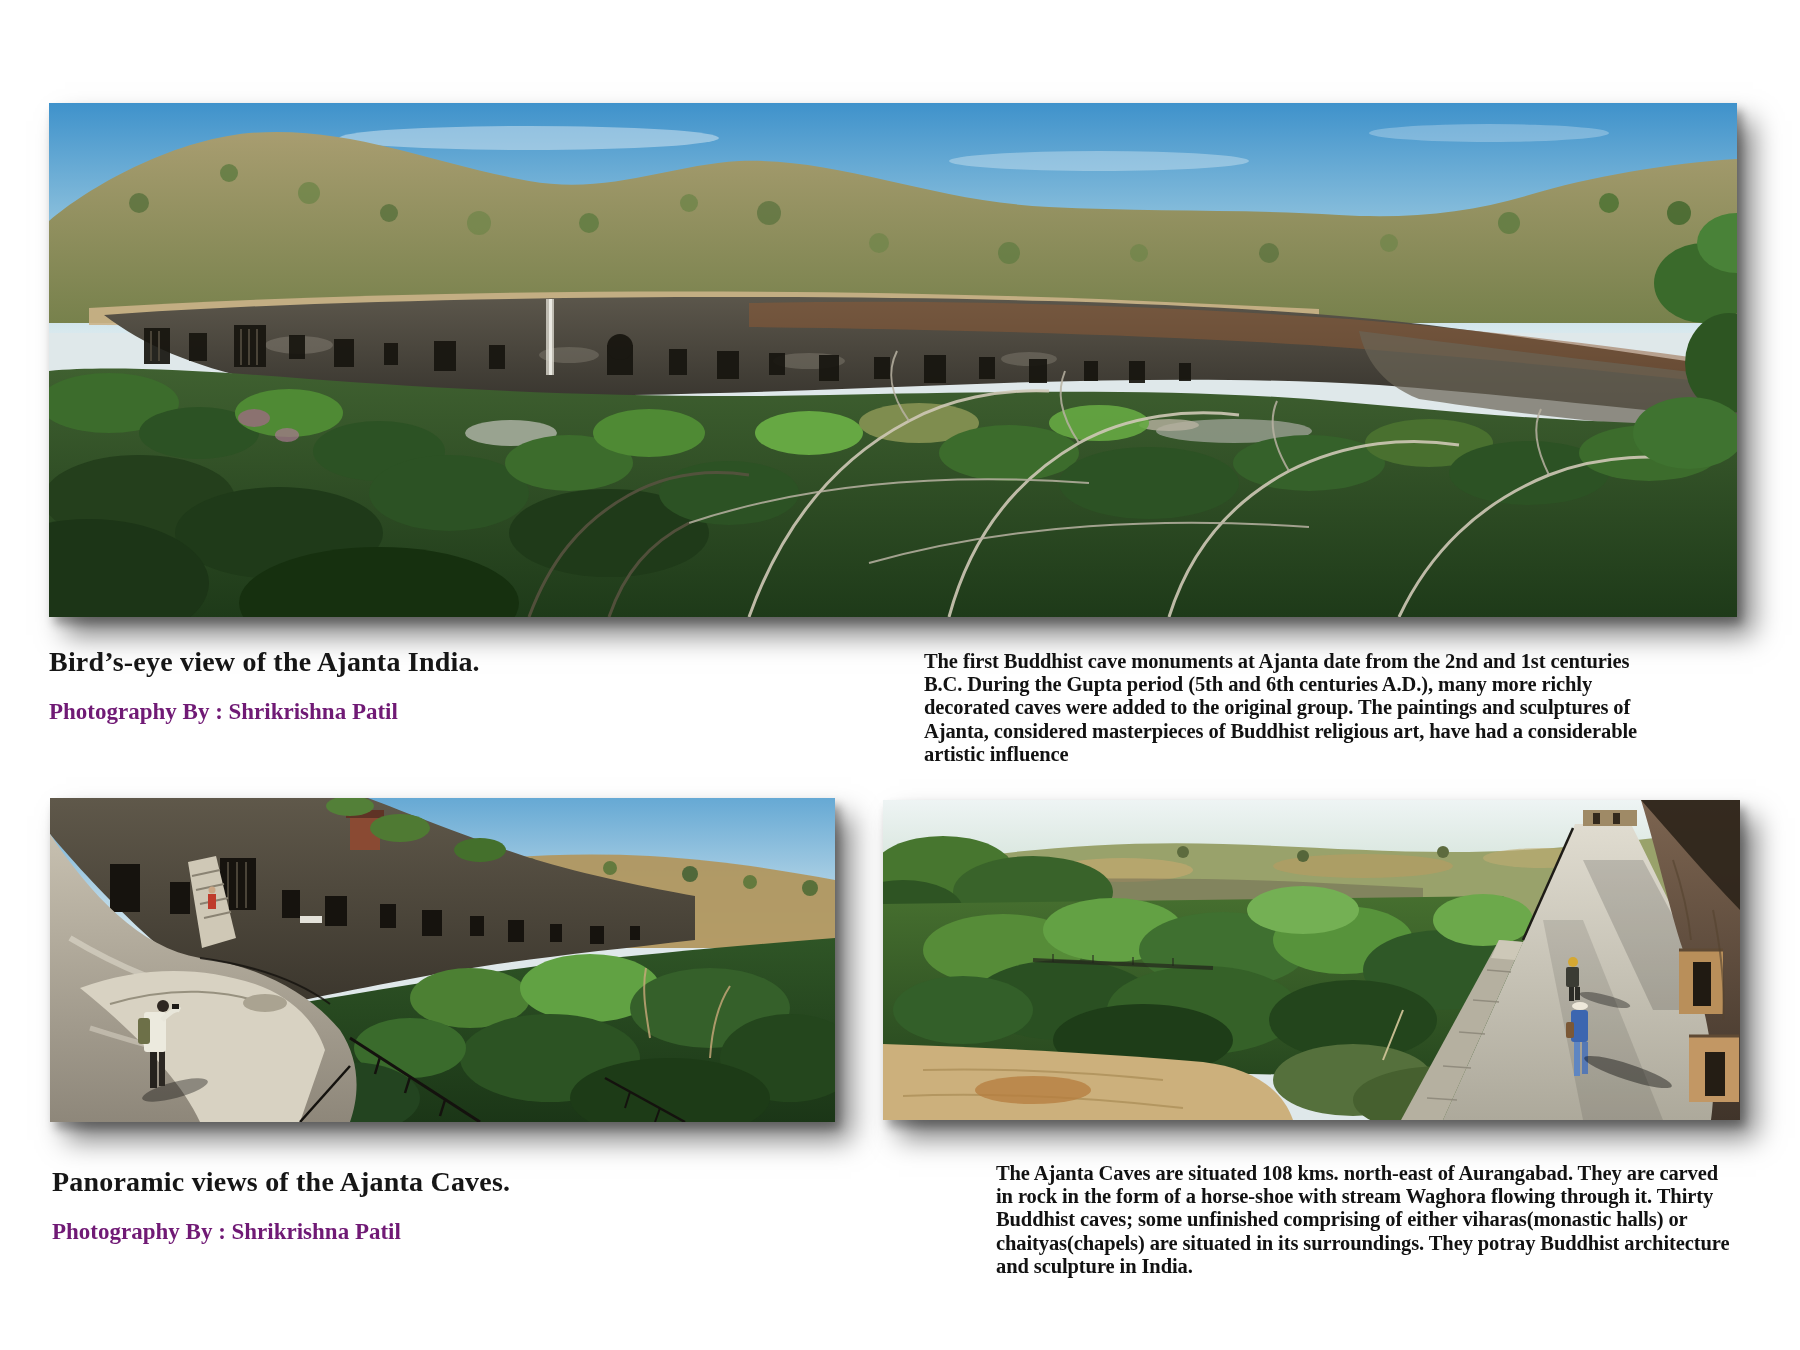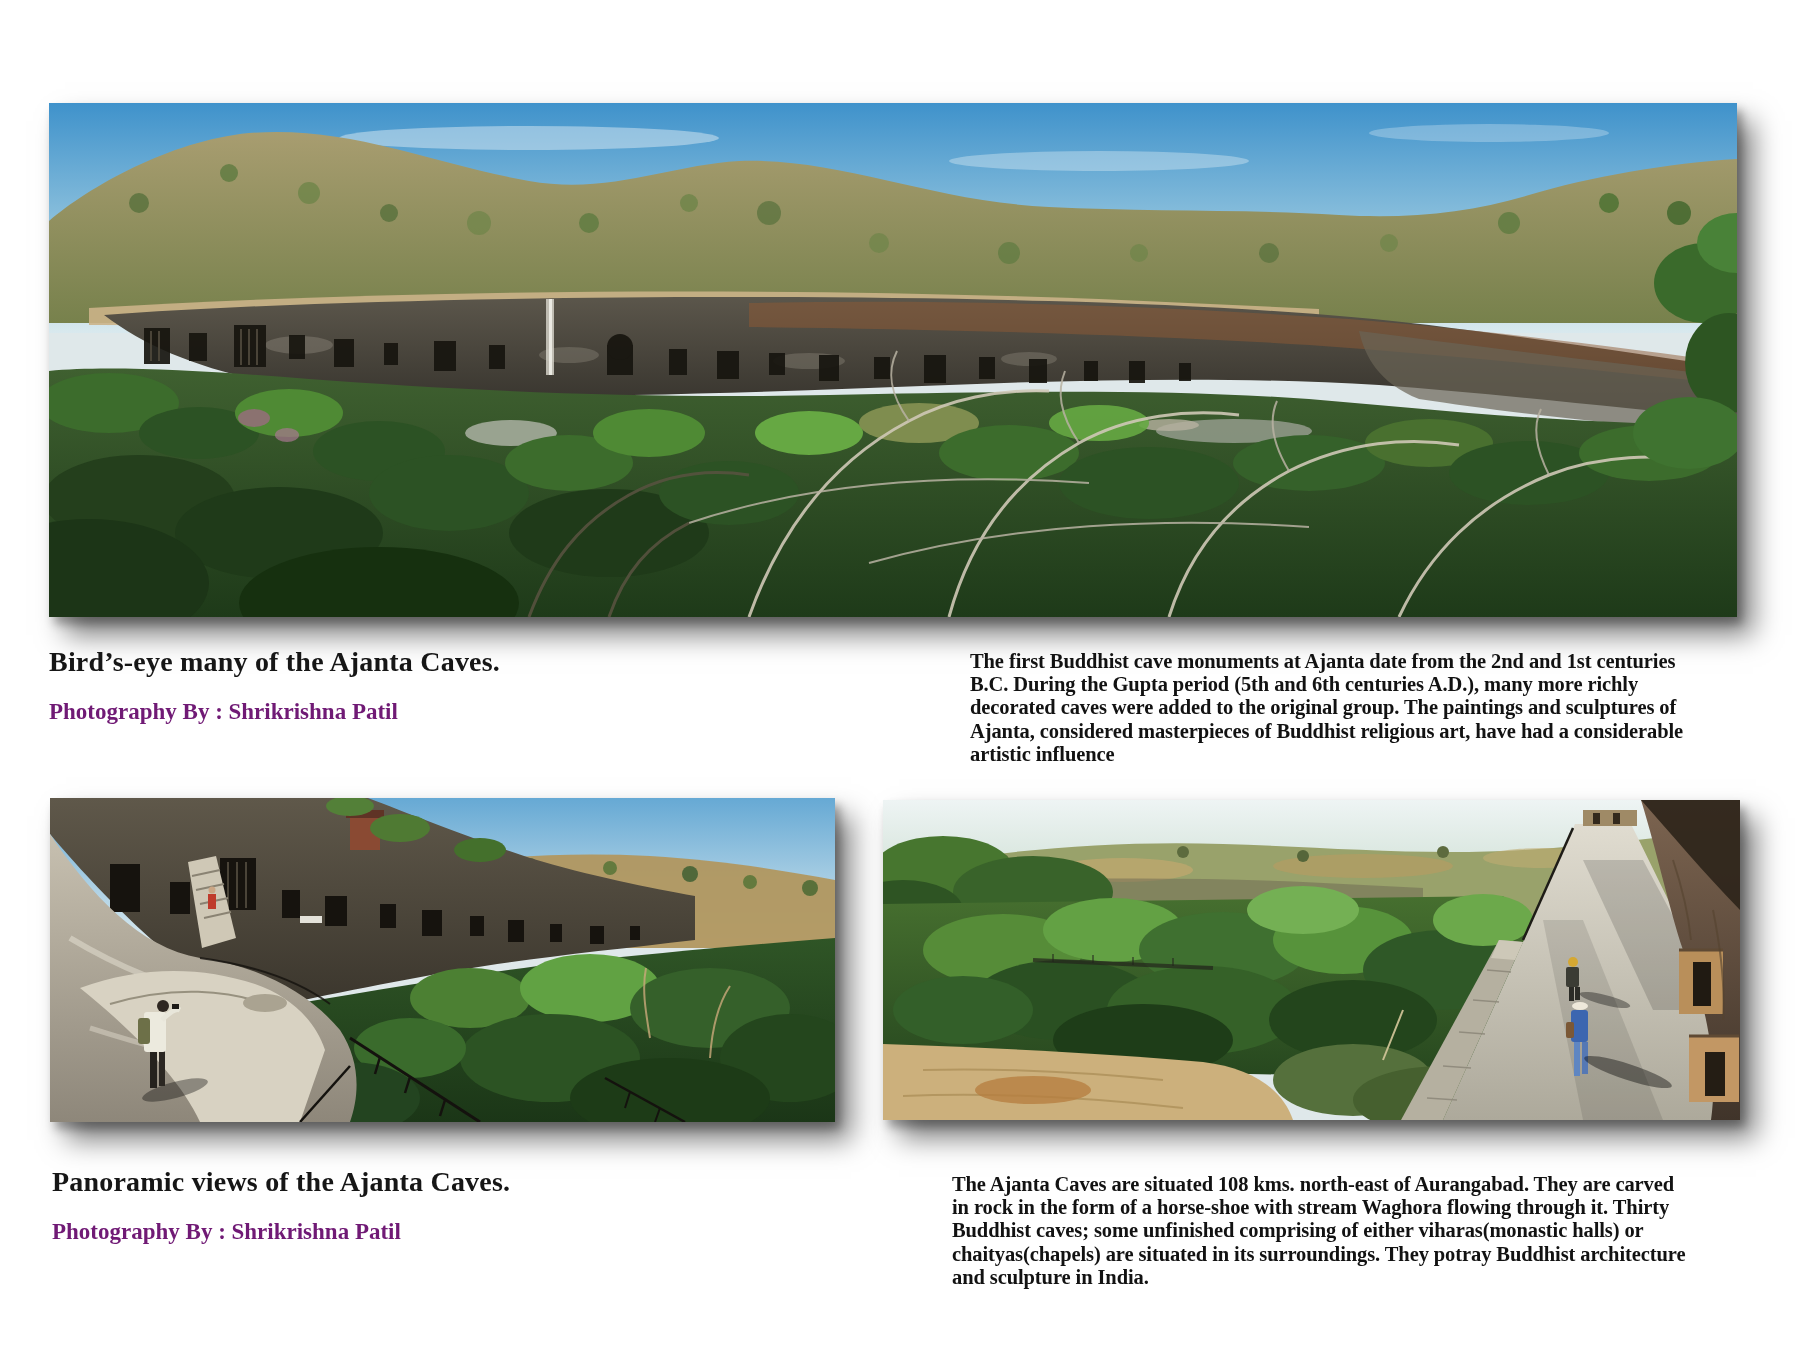--- a/index.html
+++ b/index.html
@@ -11,22 +11,22 @@
   #photo-top{left:49px;top:103px;width:1688px;height:514px;}
   #photo-bl{left:50px;top:798px;width:785px;height:324px;}
   #photo-br{left:883px;top:800px;width:857px;height:320px;}
   .caption{position:absolute;}
   #caption-1{left:49px;top:646px;}
   #caption-2{left:52px;top:1166px;}
   .cap-title{font-size:28px;font-weight:bold;line-height:32px;letter-spacing:0.2px;color:#161616;}
   .cap-credit{font-size:23px;font-weight:bold;margin-top:21px;color:#701a75;}
   .para{position:absolute;font-size:20.5px;font-weight:bold;line-height:23.2px;
         letter-spacing:-0.1px;color:#121212;white-space:pre;}
-  #para-1{left:970px;top:650px;}
-  #para-2{left:952px;top:1162px;margin-top:11px;}
+  #para-1{left:924px;top:650px;}
+  #para-2{left:996px;top:1162px;}
 </style>
 </head>
 <body>
 
 <div class="page">
 
   <figure class="photo" id="photo-top">
     <svg viewBox="0 0 1688 514" preserveAspectRatio="none">
       <defs>
         <linearGradient id="g-sky1" x1="0" y1="0" x2="0" y2="1">
@@ -165,21 +165,21 @@
       </g>
 
       <ellipse cx="1655" cy="180" rx="50" ry="40" fill="#3a6a2b"></ellipse>
         <ellipse cx="1680" cy="260" rx="44" ry="50" fill="#2d5522"></ellipse>
       <ellipse cx="1640" cy="330" rx="56" ry="36" fill="#3f7330"></ellipse>
         <ellipse cx="1688" cy="140" rx="40" ry="30" fill="#498238"></ellipse>
     </svg>
   </figure>
 
   <div class="caption" id="caption-1">
-    <div class="cap-title">Bird’s-eye many of the Ajanta Caves.</div>
+    <div class="cap-title">Bird’s-eye view of the Ajanta India.</div>
     <div class="cap-credit">Photography By : Shrikrishna Patil</div>
   </div>
 
   <div class="para" id="para-1">The first Buddhist cave monuments at Ajanta date from the 2nd and 1st centuries
 B.C. During the Gupta period (5th and 6th centuries A.D.), many more richly
 decorated caves were added to the original group. The paintings and sculptures of
 Ajanta, considered masterpieces of Buddhist religious art, have had a considerable
 artistic influence</div>
 
   <figure class="photo" id="photo-bl">

